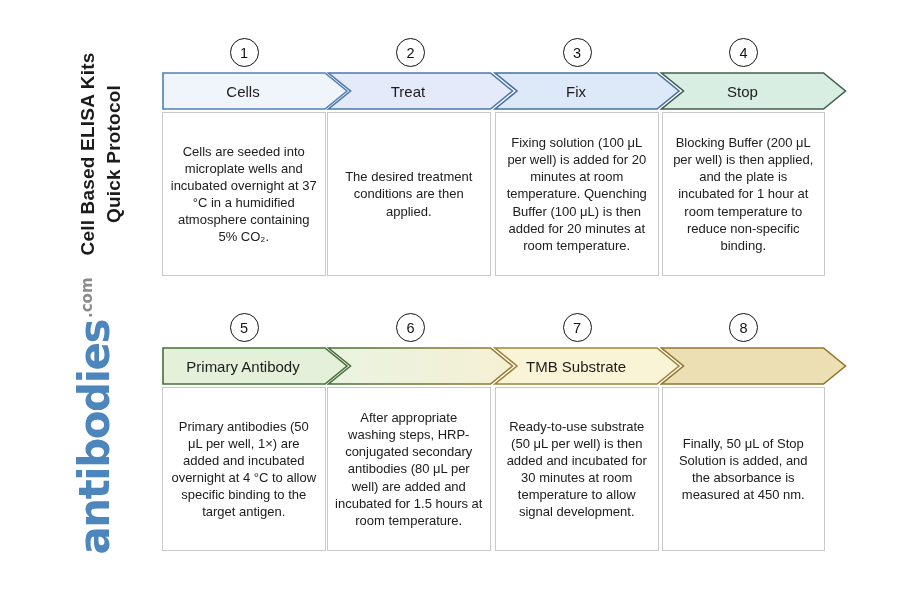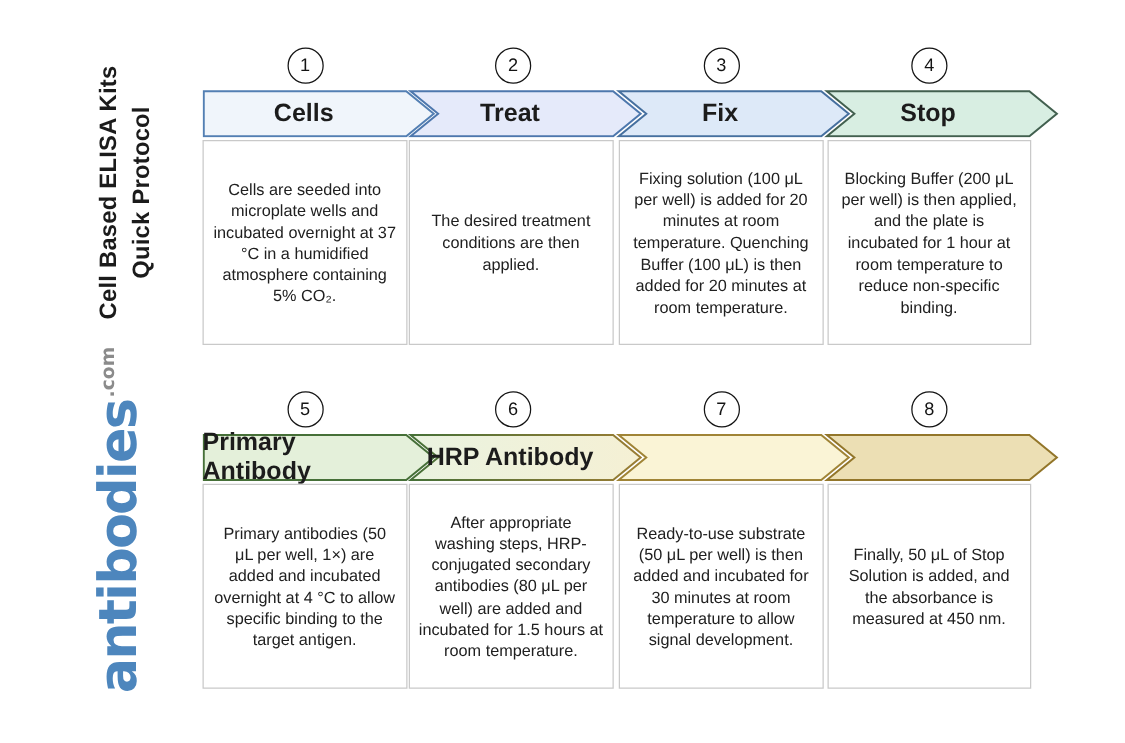--- a/index.html
+++ b/index.html
@@ -26,22 +26,22 @@
   .row2{top:313px;}
   .badge{
     position:absolute;top:0;width:27px;height:27px;border:1.7px solid #141414;
     border-radius:50%;background:#fff;display:flex;align-items:center;
     justify-content:center;font-size:14.5px;color:#141414;
   }
   .b0{left:67.5px}.b1{left:234px}.b2{left:400.5px}.b3{left:567px}
   .arrowsvg{position:absolute;top:34px;left:0;}
   .alabel{
     position:absolute;top:34px;height:38px;width:162px;display:flex;
-    align-items:center;justify-content:center;font-size:20px;color:#1c1c1c;
-    font-weight:700;
+    align-items:center;justify-content:center;font-size:15px;color:#1c1c1c;
+    font-weight:400;
   }
   .desc{
     position:absolute;top:74px;width:163.5px;height:164px;border:1px solid #c9c9c9;
     background:#fff;display:flex;align-items:center;justify-content:center;
     text-align:center;font-size:13px;line-height:1.32;color:#202020;
     box-sizing:border-box;padding:6px 7px;
   }
   .c0{left:0}.c1{left:165px}.c2{left:333px}.c3{left:499.5px}
 </style>
 </head>
@@ -125,21 +125,21 @@
           <stop offset="1" stop-color="#9b7d33"></stop>
         </linearGradient>
       </defs>
       <polygon points="1,1 163,1 185,19 163,37 1,37" stroke-width="1.6" fill="#e4f0da" stroke="#467038"></polygon>
       <polygon points="166.5,1 328.5,1 350.5,19 328.5,37 166.5,37 188.5,19" stroke-width="1.6" fill="url(#hrpFill)" stroke="url(#hrpStroke)"></polygon>
       <polygon points="333,1 495,1 517,19 495,37 333,37 355,19" stroke-width="1.6" fill="#faf4d6" stroke="#a08436"></polygon>
       <polygon points="499.5,1 661.5,1 683.5,19 661.5,37 499.5,37 521.5,19" stroke-width="1.6" fill="#ecdfb4" stroke="#93762a"></polygon>
     </svg>
 
     <div class="alabel c0">Primary Antibody</div>
-    <div class="alabel c1">HRP Antibody</div>
+    <div class="alabel c2">TMB Substrate</div>
 
     <div class="desc c0">
         <span>Primary antibodies (50 μL per well, 1×) are added and incubated overnight at 4 °C to allow specific binding to the target antigen.</span>
       </div>
     <div class="desc c1">
         <span>After appropriate washing steps, HRP-conjugated secondary antibodies (80 μL per well) are added and incubated for 1.5 hours at room temperature.</span>
       </div>
     <div class="desc c2">
         <span>Ready-to-use substrate (50 μL per well) is then added and incubated for 30 minutes at room temperature to allow signal development.</span>
       </div>

